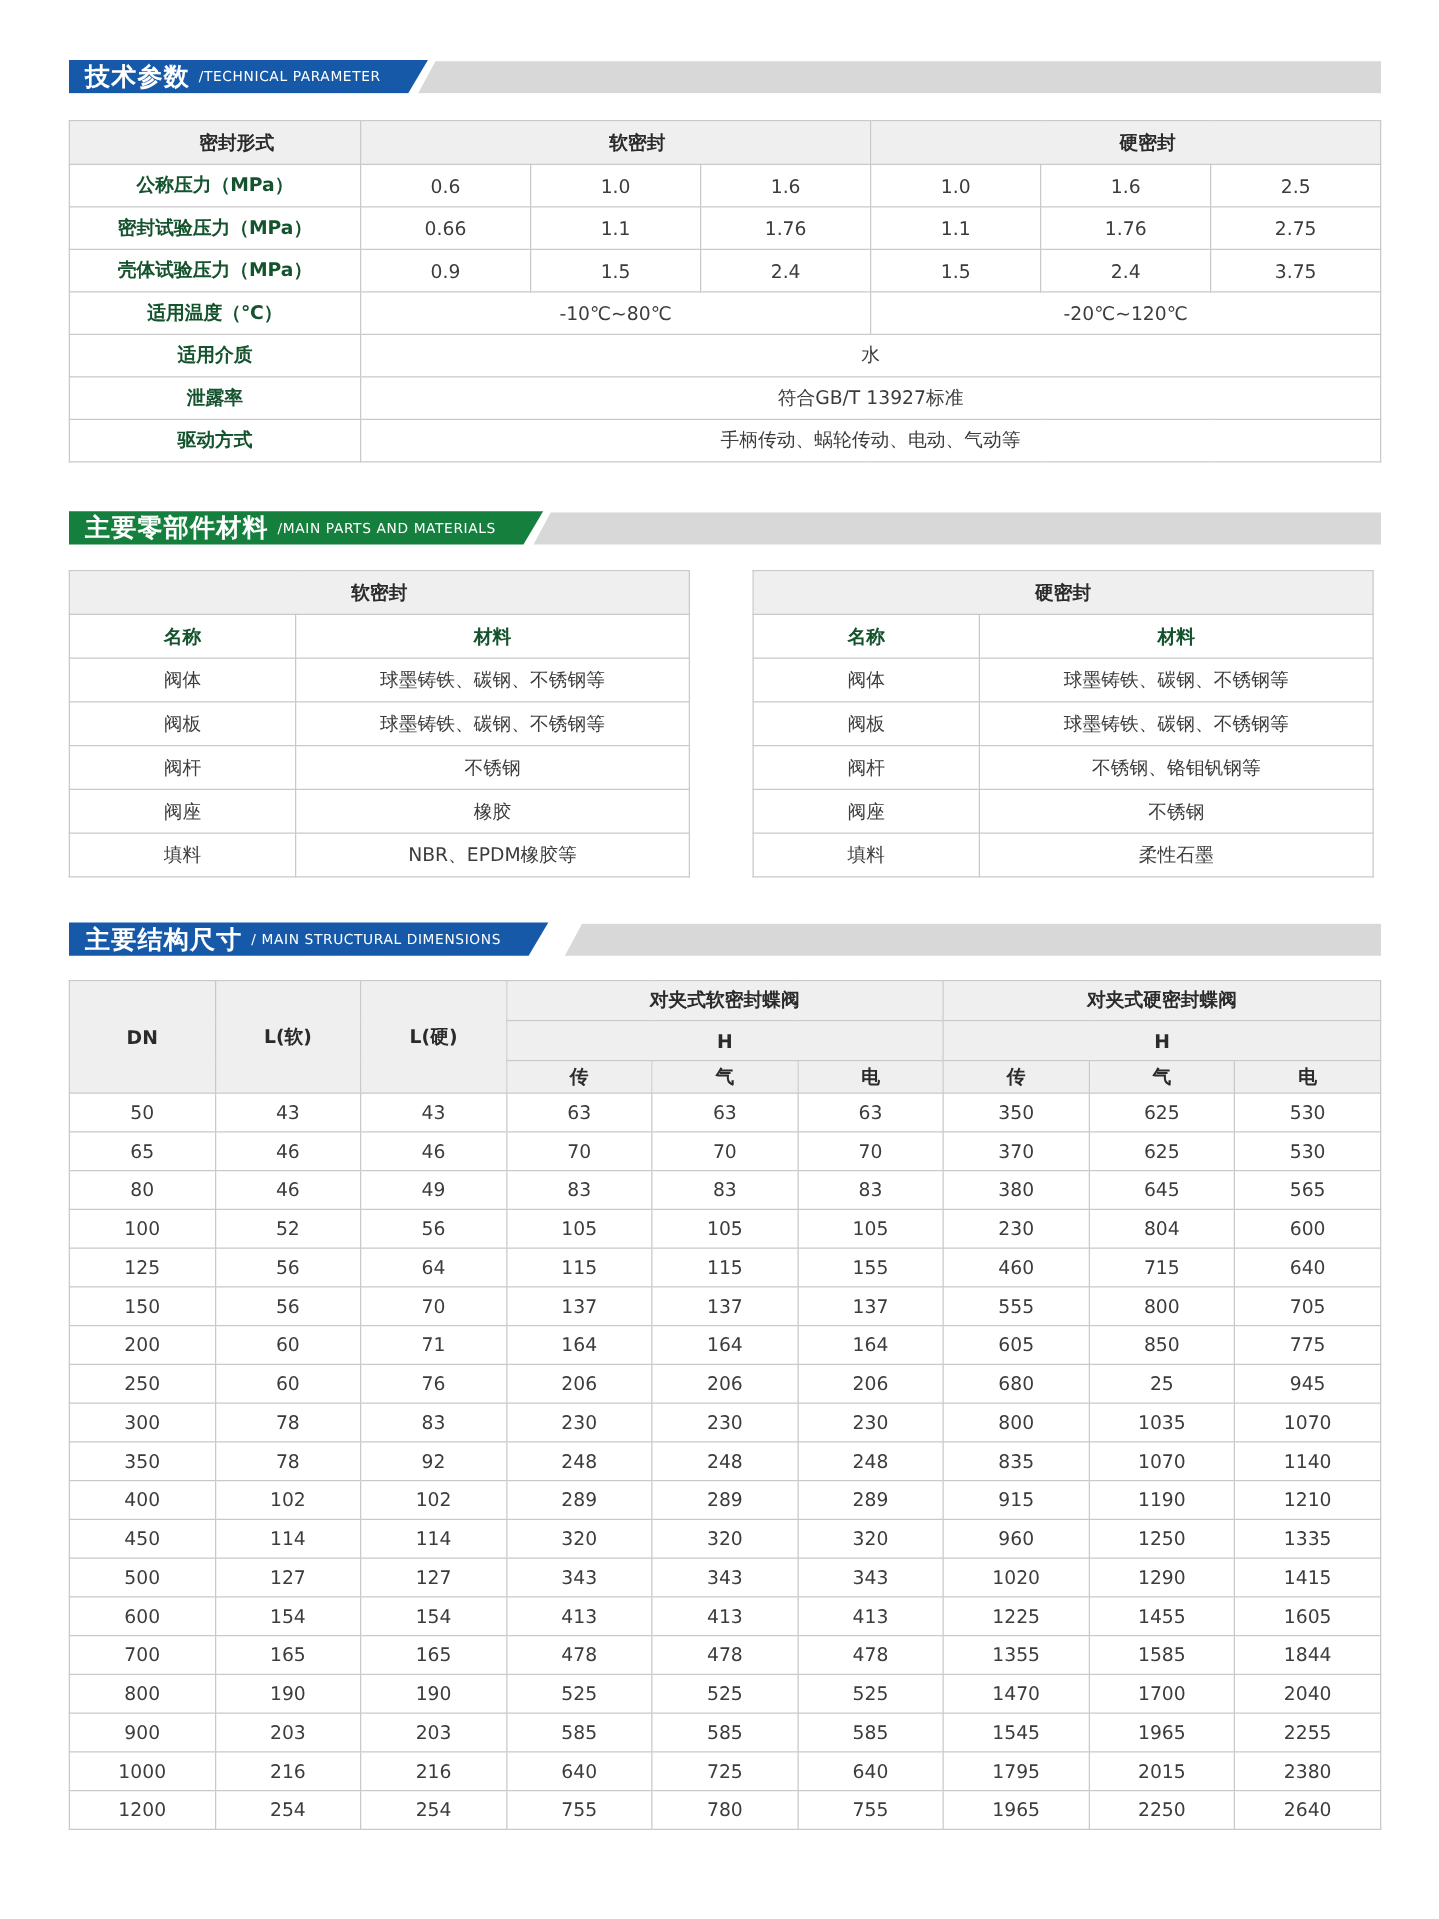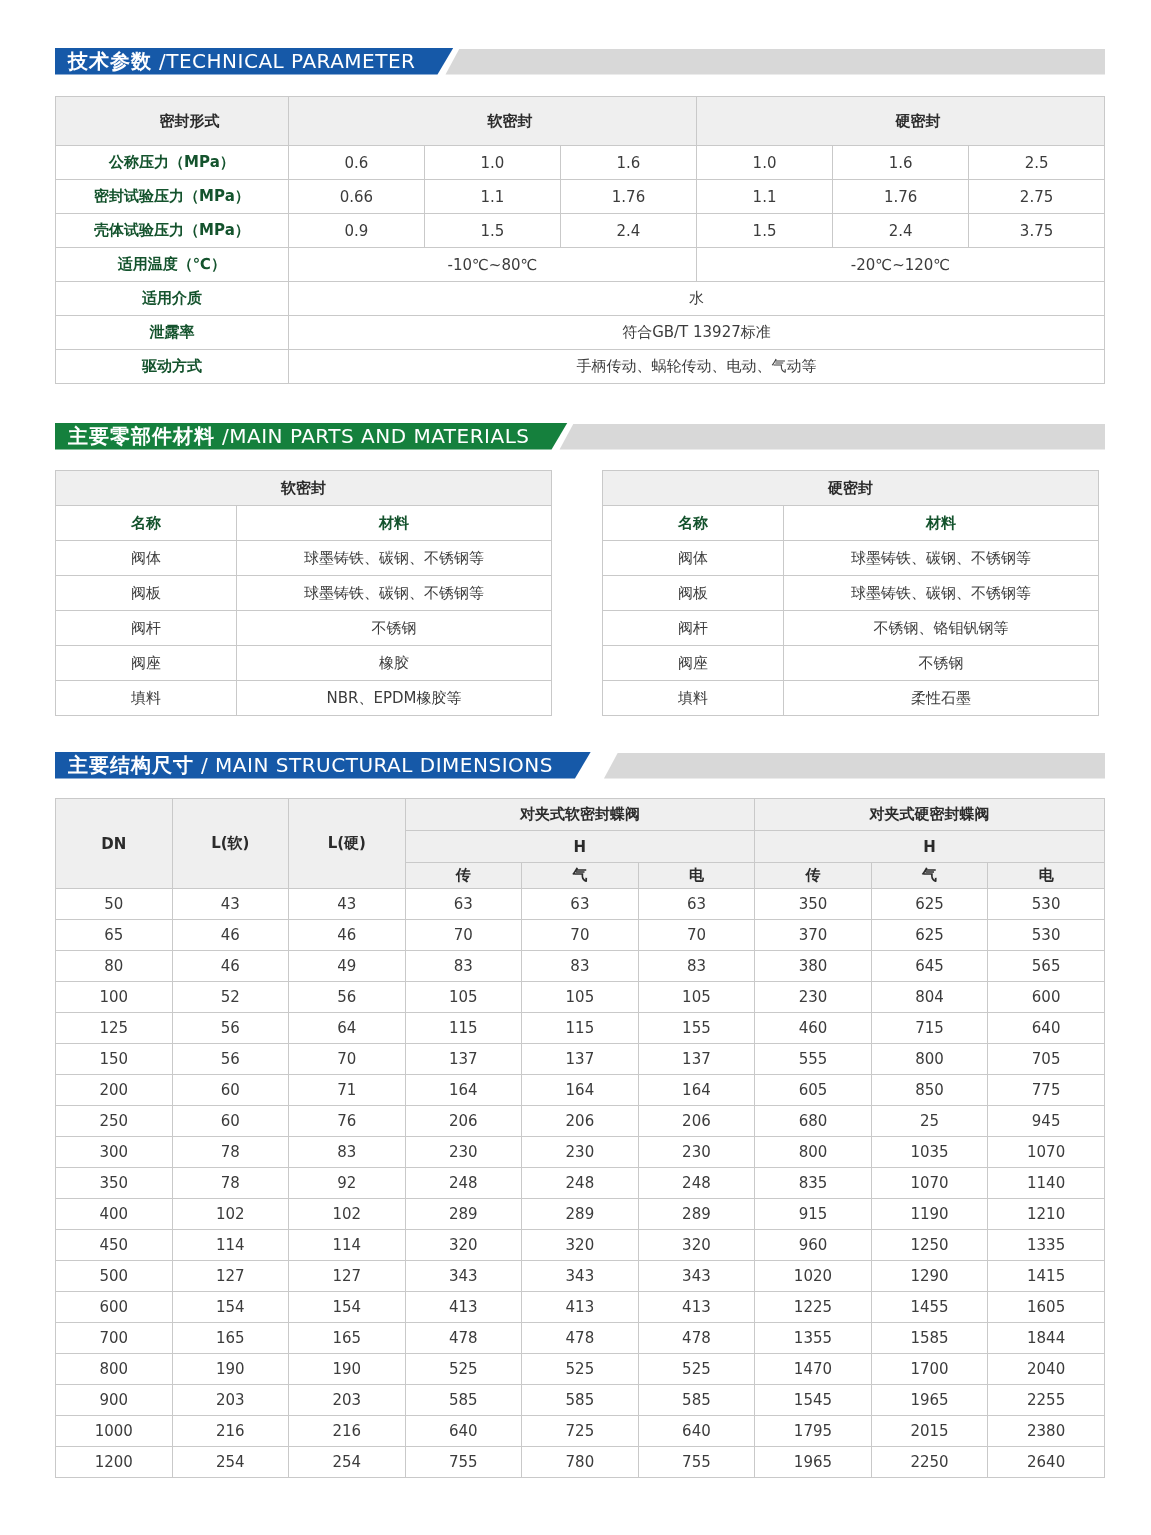--- a/index.html
+++ b/index.html
@@ -20,21 +20,21 @@
   
   .banner { display: flex; height: 32px; align-items: center; }
   .banner-blue {
     display: inline-flex;
     align-items: center;
     padding: 0 38px 0 13px;
     clip-path: polygon(0 0, 100% 0, calc(100% - 16px) 100%, 0 100%);
     white-space: nowrap;
   }
   .banner-zh { font-size: 20px; font-weight: bold; color: #ffffff; letter-spacing: 1px; }
-  .banner-en { font-size: 20px; color: #ffffff; margin-left: 7px; letter-spacing: 0.5px; }
+  .banner-en { font-size: 11px; color: #ffffff; margin-left: 7px; letter-spacing: 0.5px; }
   .banner-gray {
     flex: 1;
     margin-left: -16px;
     margin-top: 1px;
     height: 26px;
     clip-path: polygon(22px 0, 100% 0, 100% 100%, 8px 100%);
   }
 
   
   table { border-collapse: collapse; width: 100%; table-layout: fixed; }
@@ -46,21 +46,21 @@
     font-weight: normal;
     padding: 0 4px;
     overflow: hidden;
     white-space: nowrap;
   }
   th { font-weight: bold; color: #14532d; }
   .hd { background: #efefef; font-weight: bold; color: #2b2b2b; }
 
   
   .t1 { margin-top: 19px; }
-  .t1 thead th { height: 49px; padding-left: 39px; }
+  .t1 thead th { height: 35px; padding-left: 39px; }
   .t1 tbody tr th, .t1 tbody tr td { height: 34px; }
 
   
   .materials-row { margin-top: 18px; display: flex; gap: 50px; }
   .materials-row table { width: 497px; }
   .tm th, .tm td { height: 35px; }
 
   
   .t3 { margin-top: 17px; }
   .t3 thead tr:nth-child(1) th { height: 32px; }

